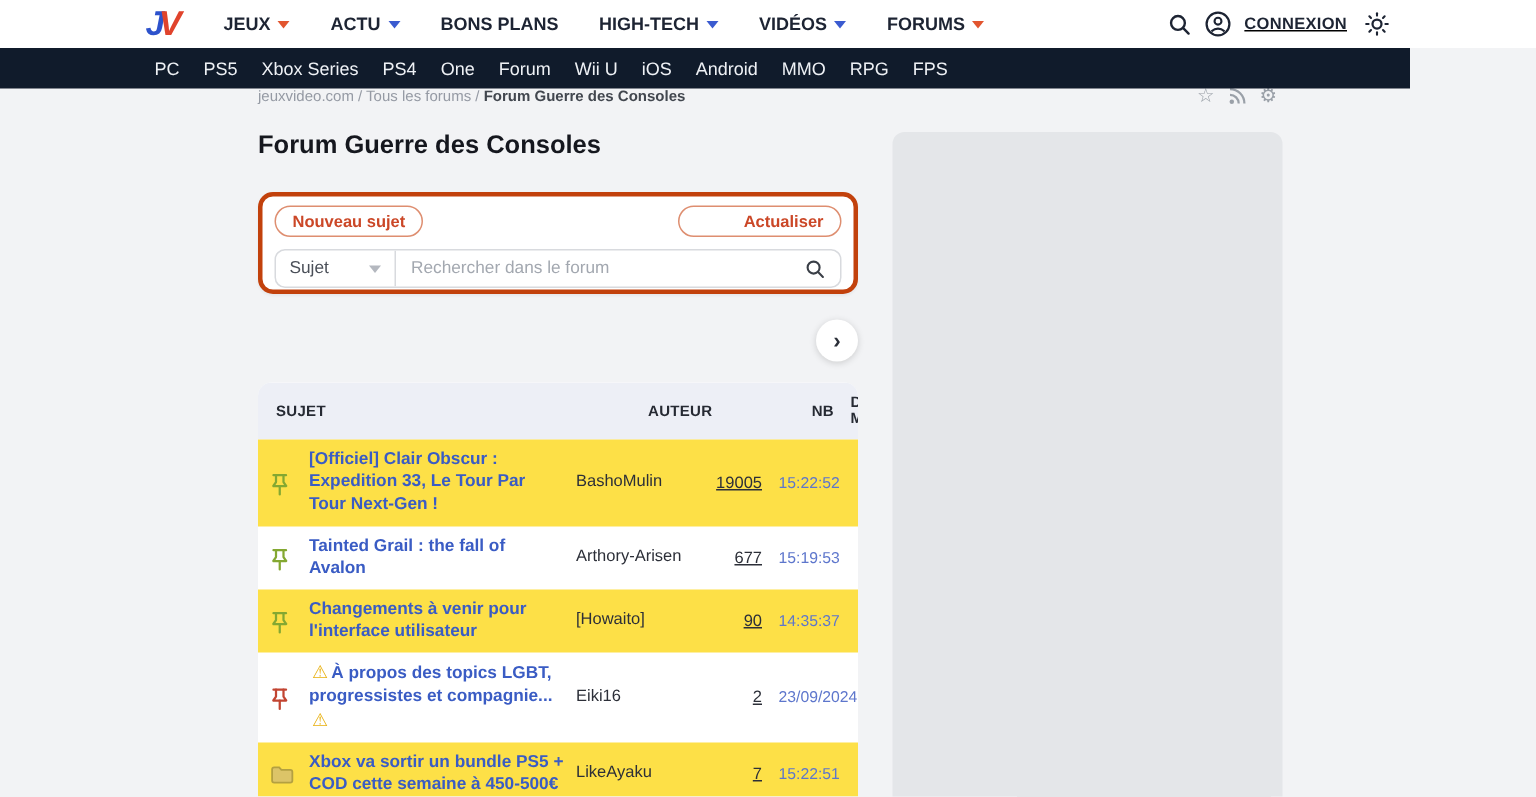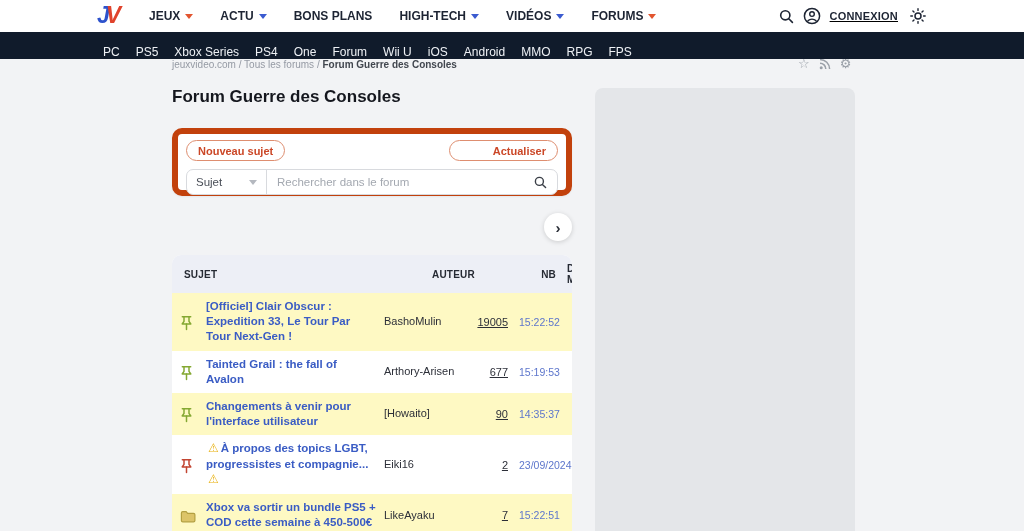--- a/index.html
+++ b/index.html
@@ -15,50 +15,50 @@
   .logo { position:absolute; left:97px; top:2px; font-style:italic; font-weight:bold; font-size:23px; letter-spacing:-4px; cursor:pointer; }
   .logo .j { color:#2d52cc; }
   .logo .v { color:#e0432c; }
   .topnav { position:absolute; left:149px; top:0; height:32px; display:flex; align-items:center; gap:27px; }
   .topnav-item { display:flex; align-items:center; gap:5px; font-size:12px; font-weight:bold; color:#1d2433; cursor:pointer; white-space:nowrap; }
   .caret { width:0; height:0; border-left:4px solid transparent; border-right:4px solid transparent; border-top:5px solid #3b5bd0; margin-top:1px; }
   .topbar-right { position:absolute; right:98px; top:0; height:32px; display:flex; align-items:center; gap:9px;text-decoration:underline; }
   .tb-icon { display:flex; align-items:center; justify-content:center; cursor:pointer; color:#1d2433; }
   .connexion { font-size:11px; font-weight:bold; color:#1d2433; letter-spacing:.2px; cursor:pointer; }
   
-  .subnav { position:absolute; top:32px; left:0; width:1024px; height:27px; background:#101b2b; display:flex; align-items:flex-end; padding-left:103px; gap:16px; z-index:5; }
+  .subnav { position:absolute; top:32px; left:0; width:940px; height:27px; background:#101b2b; display:flex; align-items:center; padding-left:103px; gap:16px; z-index:5; }
   .subnav-item { font-size:12px; color:#eef1f5; cursor:pointer; white-space:nowrap; }
   
   .breadcrumb { position:absolute; top:59px; left:172px; font-size:10px; color:#959aa4; white-space:nowrap; }
   .breadcrumb b { color:#42474f; }
   .bc-icons { position:absolute; top:57px; left:798px; display:flex; gap:9px; color:#9aa0a8; align-items:center; }
   .bc-icons .ic { font-size:13px; line-height:13px; cursor:pointer; }
   
   .page-title { position:absolute; top:87px; left:172px; font-size:17px; font-weight:bold; color:#15171e; }
   
-  .card { position:absolute; left:172px; top:128px; width:400px; height:68px; background:#fff; border:6px solid #c2410c; border-radius:10px; box-shadow:0 1px 2px rgba(20,20,40,.05);text-decoration:underline; }
+  .card { position:absolute; left:172px; top:128px; width:400px; height:68px; background:#fff; border:3px solid #c2410c; border-radius:10px; box-shadow:0 1px 2px rgba(20,20,40,.05);text-decoration:underline; }
   .pill-btn { position:absolute; top:6px; height:21px; padding:0 11px; display:flex; align-items:center; font-size:11px; font-weight:bold; color:#cb4727; background:#fff; border:1px solid #de8e70; border-radius:12px; cursor:pointer; white-space:nowrap; }
   .pill-btn.left { left:8px; }
   .pill-btn.right { right:8px;padding-left:43px; }
   .search-row { position:absolute; left:8px; right:8px; top:35px; height:26px; border:1px solid #d8dade; border-radius:7px; display:flex; align-items:center; background:#fff; overflow:hidden; }
   .subject-select { width:80px; height:100%; display:flex; align-items:center; justify-content:space-between; padding:0 9px; border-right:1px solid #d8dade; font-size:11.5px; color:#4a4f58; cursor:pointer; }
   .subject-select .caret { border-top-color:#b4b8bf; }
   .search-input { flex:1; height:100%; border:none; outline:none; padding:0 10px; font-size:11.5px; color:#333; font-family:"Liberation Sans", sans-serif; background:transparent; }
   .search-input::placeholder { color:#a3a8b0; }
   .search-mag { padding:0 10px 0 4px; display:flex; align-items:center; cursor:pointer; color:#3a3f47; }
   
   .circle-btn { position:absolute; left:544px; top:213px; width:28px; height:28px; border-radius:50%; background:#fff; box-shadow:0 1px 5px rgba(0,0,0,.16); display:flex; align-items:center; justify-content:center; font-size:15px; font-weight:bold; color:#2b2f38; cursor:pointer; }
   
   .table { position:absolute; left:172px; top:255px; width:400px; height:276px; background:#fff; border-radius:9px 9px 0 0; overflow:hidden; }
   .thead { display:grid; grid-template-columns:252px 88px 36px auto; padding:0 8px; align-items:center; height:38px; background:#edeff6; font-size:10px; font-weight:bold; color:#262a33; letter-spacing:.2px; }
   .thead .h-subject { padding-left:4px; }
   .thead .h-nb { text-align:right; }
   .thead .h-last { padding-left:11px; line-height:1.15; width:56px; }
   .trow { display:grid; grid-template-columns:26px 178px 88px 36px auto; padding:6px 8px; align-items:center; cursor:pointer; }
-  .trow.shade { background:#fef9c3; }
+  .trow.shade { background:#fde047; }
   .icon-cell { display:flex; align-items:flex-start; padding-top:2px; }
   .topic-link { font-size:11.5px; font-weight:bold; color:#3a5cc4; line-height:1.32; text-decoration:none; display:block; padding-right:8px; }
   .author-cell { font-size:11px; color:#2c2f38; line-height:1.2; word-break:break-word; padding-right:4px; }
   .nb-cell { font-size:11px; color:#2c2f38; text-align:right;text-decoration:underline; }
   .time-cell { font-size:10.5px; color:#5d76cc; padding-left:11px; white-space:nowrap; }
   .warn-icon { color:#e8b00f; font-size:12px; font-weight:normal; margin:0 2px; }
   
   .ad-panel { position:absolute; left:595px; top:88px; width:260px; height:470px; background:#e4e6e9; border-radius:8px; }
   svg { display:block; }
 </style>

